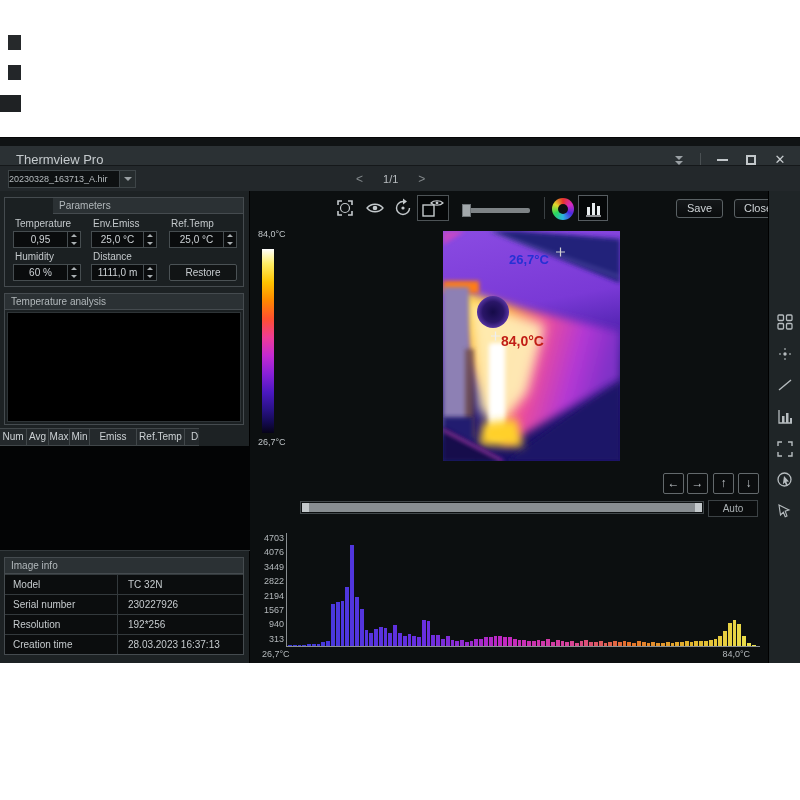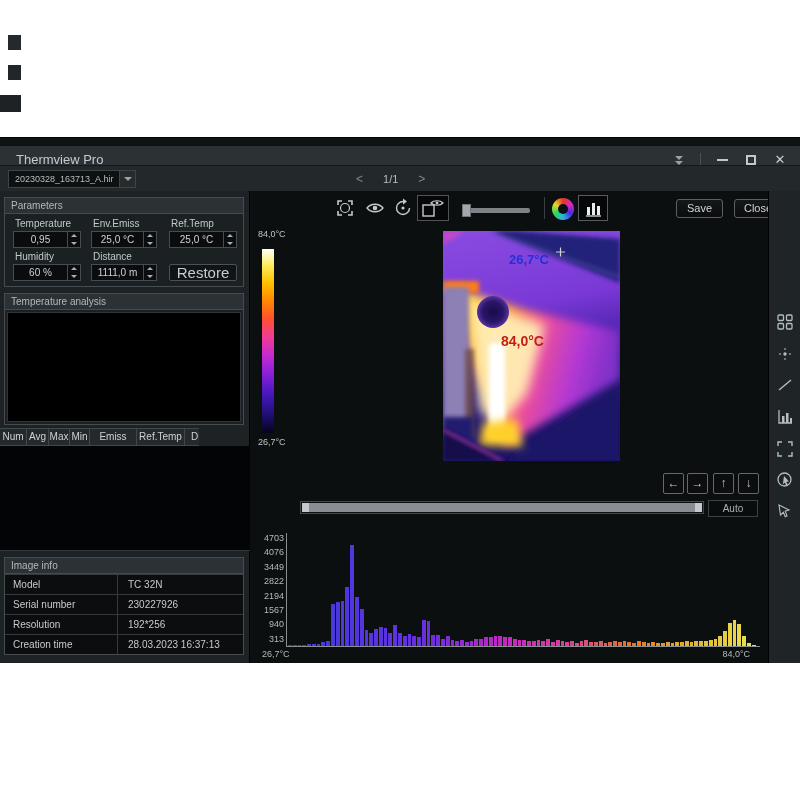--- a/index.html
+++ b/index.html
@@ -22,46 +22,46 @@
   .wb { display:flex; align-items:center; justify-content:center; width:16px; height:16px; cursor:default; }
   .wb-sep { width:1px; height:14px; background:#4a5053; }
   #min-glyph { width:11px; height:2px; background:#c2c7ca; }
   #max-glyph { width:10px; height:10px; border:2px solid #c2c7ca; }
   #close-glyph { font-size:13px; color:#c8cdd0; line-height:1; }
 
   
   #filebar { position:absolute; left:0; top:27px; width:100%; height:26px; background:#23282b; border-top:1px solid #15181a; }
   #filedrop { position:absolute; left:8px; top:4px; width:128px; height:18px; background:#0e1112;
               border:1px solid #3e4548; display:flex; }
-  #filedrop-text { flex:1; font-size:9px; color:#b6bcbf; line-height:16px; padding-left:6px;
+  #filedrop-text { flex:1; font-size:9px; color:#b6bcbf; line-height:16px; 
                    white-space:nowrap; overflow:hidden; }
   #filedrop-btn { width:16px; border-left:1px solid #3e4548; background:#262c2e; display:flex;
                   align-items:center; justify-content:center; }
   .tri-down { width:0; height:0; border-left:4px solid transparent; border-right:4px solid transparent;
               border-top:4px solid #9aa0a3; }
   #pagenav { position:absolute; left:356px; top:0; height:26px; display:flex; align-items:center; gap:20px; }
   .pn-arrow { color:#83898c; font-size:12px; }
   #page-label { color:#b8bdc0; font-size:11px; }
 
   
   #left-panel { position:absolute; left:0; top:53px; width:250px; height:472px; background:#1d2224;
                 border-right:1px solid #000; }
   .groupbox { position:absolute; border:1px solid #454b4f; background:#1b2022; }
   .gb-header { height:16px; background:#2b3134; font-size:10px; color:#b2b8bb; line-height:16px;
                padding-left:6px; border-bottom:1px solid #454b4f; }
-  #params-box { left:4px; top:6px; width:240px; height:90px; }
+  #params-box { left:4px; top:6px; width:240px; height:90px;padding-left:48px; }
   .p-label { position:absolute; font-size:10px; color:#c3c8cb; }
   .spin { position:absolute; height:17px; background:#0a0c0d; border:1px solid #464d50; display:flex; }
   .spin-val { flex:1; text-align:center; font-size:10px; color:#ced3d6; line-height:15px; }
   .spin-btns { width:13px; border-left:1px solid #464d50; display:flex; flex-direction:column; }
   .spin-up,.spin-down { flex:1; display:flex; align-items:center; justify-content:center; }
   .tri-u { width:0;height:0;border-left:3px solid transparent;border-right:3px solid transparent;border-bottom:3px solid #aab0b3; }
   .tri-d { width:0;height:0;border-left:3px solid transparent;border-right:3px solid transparent;border-top:3px solid #aab0b3; }
   #restore-btn { position:absolute; left:164px; top:66px; width:68px; height:17px; background:#111415;
-                 border:1px solid #4b5255; border-radius:2px; color:#c8cdd0; font-size:15px;
+                 border:1px solid #4b5255; border-radius:2px; color:#c8cdd0; font-size:10px;
                  text-align:center; line-height:15px; }
   #tempanalysis-box { left:4px; top:102px; width:240px; height:132px; }
   #ta-black { position:absolute; left:2px; top:18px; width:234px; height:110px; background:#000;
               border:1px solid #2e3437; }
   #analysis-header { position:absolute; left:0; top:237px; width:199px; height:18px; display:flex;
                      overflow:hidden; background:#101314; }
   .th { flex:none; border:1px solid #41474a; margin-left:-1px; background:#24292c; font-size:10px;
         color:#ccd1d4; line-height:16px; text-align:center; }
   #analysis-body { position:absolute; left:0; top:255px; width:250px; height:105px; background:#030405;
                    border-bottom:1px solid #32383b; }

